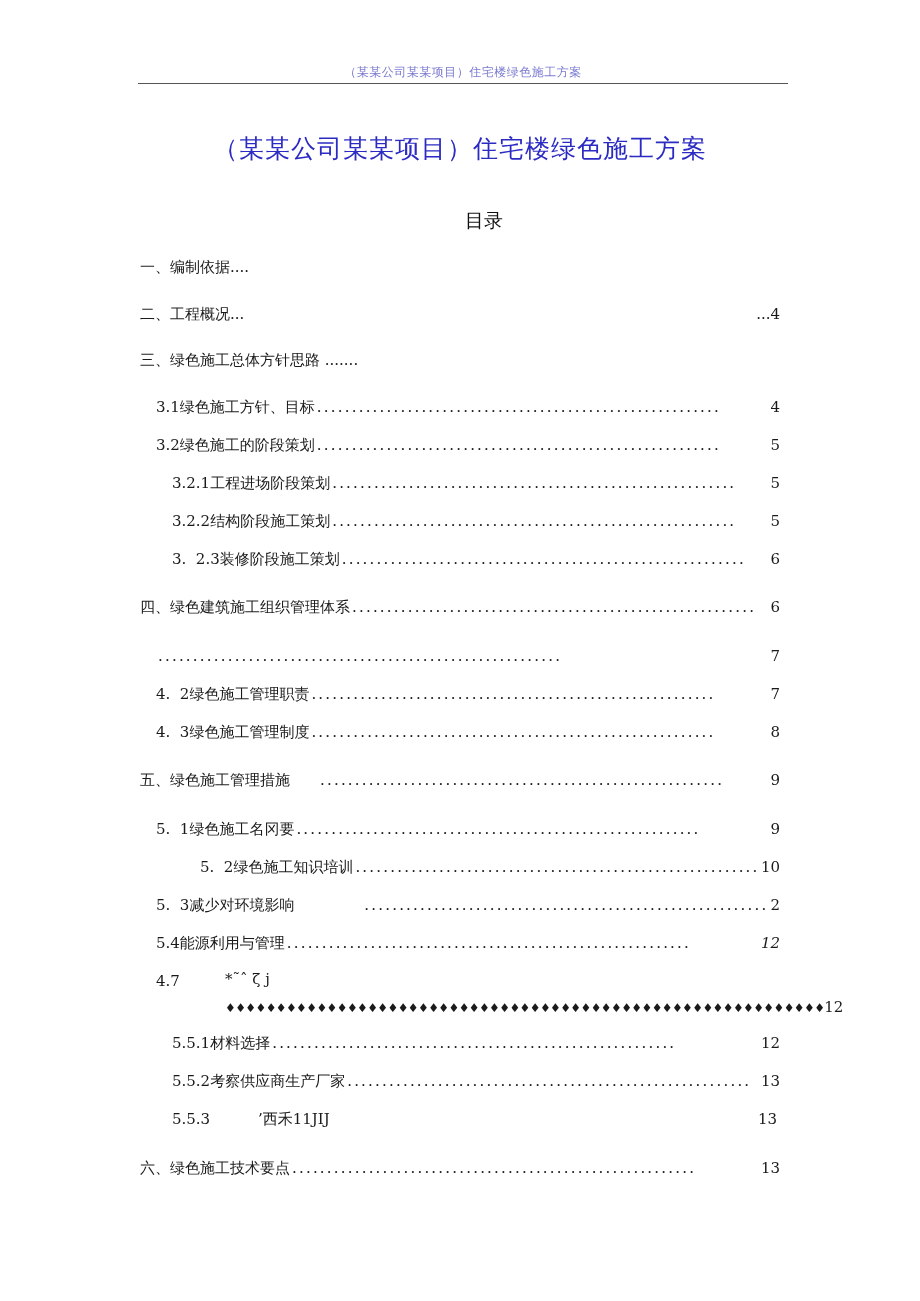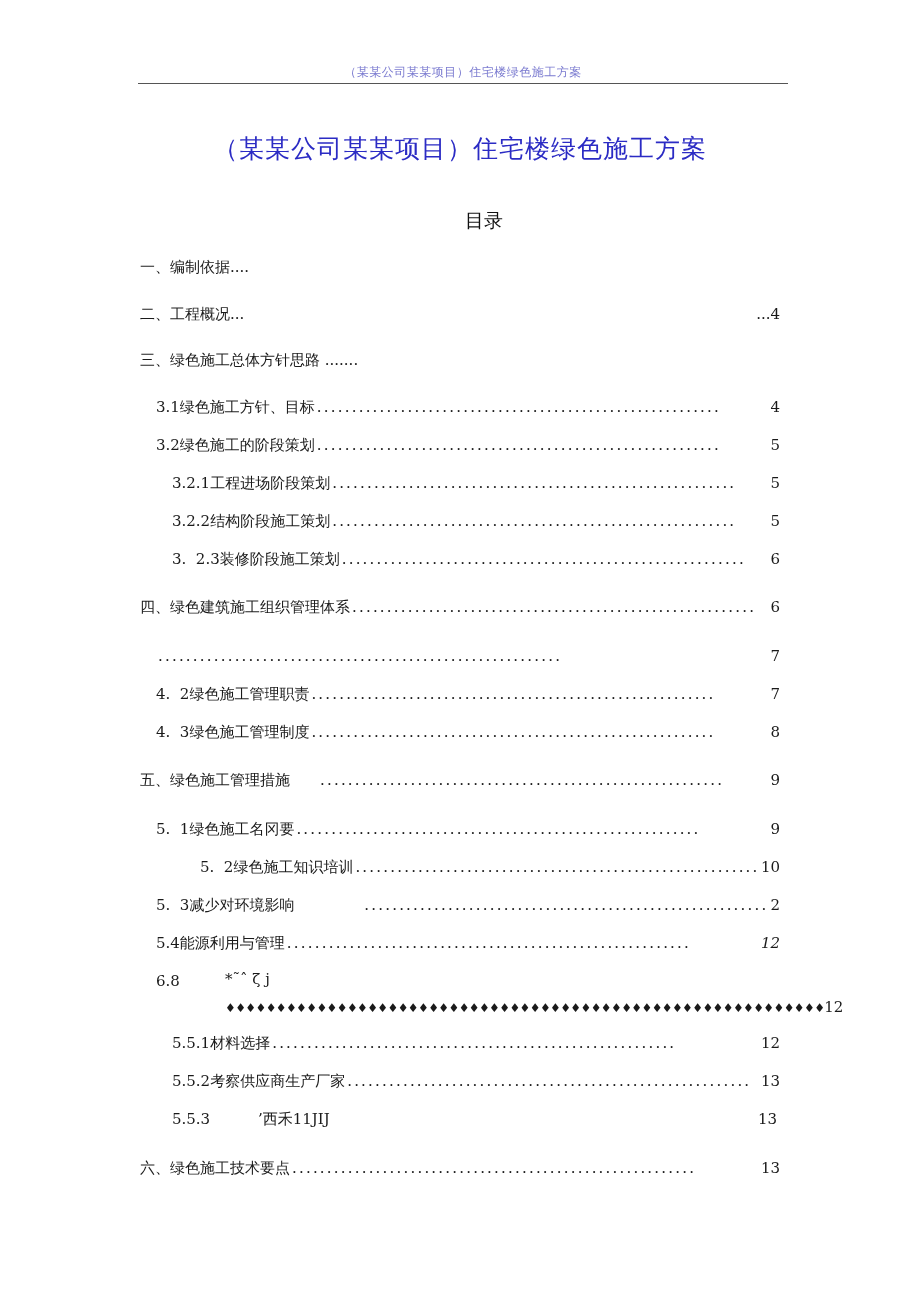--- a/index.html
+++ b/index.html
@@ -113,21 +113,21 @@
   <span class="toc-label" style="white-space:pre;">5.  3减少对环境影响</span>
   <span class="toc-leader">..........................................................</span>
   <span class="toc-page">2</span>
 </div>
 <div class="toc-entry" style="left:156px;top:932px;">
   <span class="toc-label">5.4能源利用与管理</span>
   <span class="toc-leader">..........................................................</span>
   <span class="toc-page italic">12</span>
 </div>
 
-<span class="garbled" style="left:156px;top:970px;">6.8</span>
+<span class="garbled" style="left:156px;top:970px;">4.7</span>
 <span class="garbled" style="left:225px;top:968px;">*˜ˆ ζ j</span>
 <div class="diamond-row">
   <span>♦♦♦♦♦♦♦♦♦♦♦♦♦♦♦♦♦♦♦♦♦♦♦♦♦♦♦♦♦♦♦♦♦♦♦♦♦♦♦♦♦♦♦♦♦♦♦♦♦♦♦♦♦♦♦♦♦♦♦</span><span class="pg">12</span>
 </div>
 
 <div class="toc-entry" style="left:172px;top:1032px;">
   <span class="toc-label">5.5.1材料选择</span>
   <span class="toc-leader">..........................................................</span>
   <span class="toc-page">12</span>
 </div>

